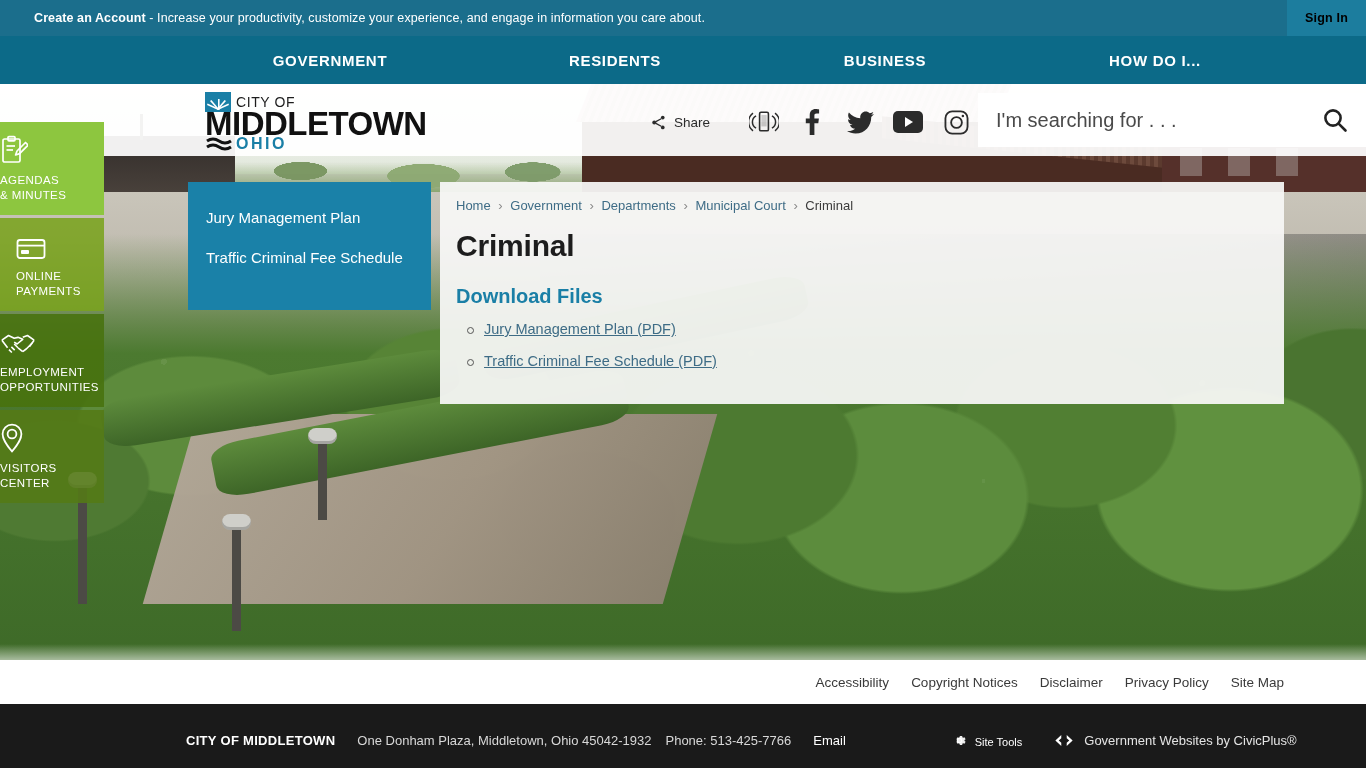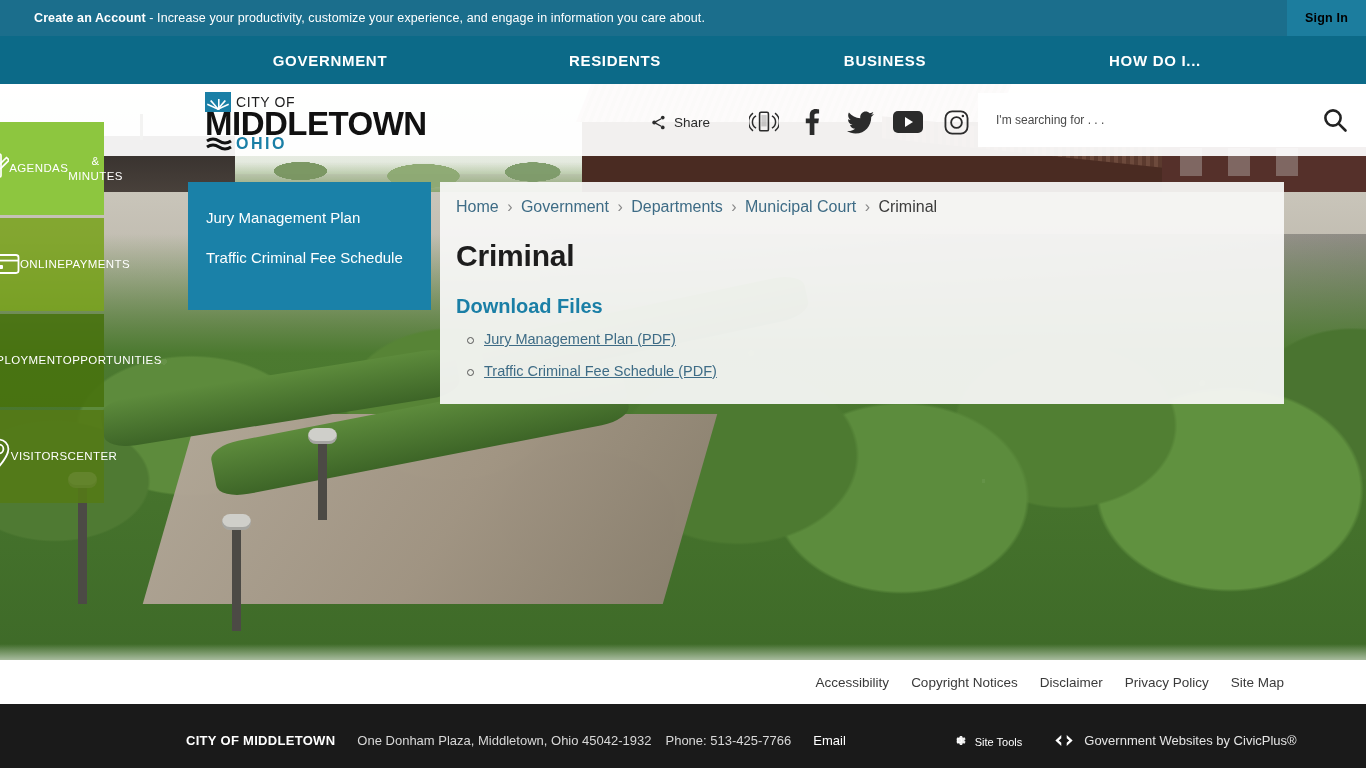--- a/index.html
+++ b/index.html
@@ -195,33 +195,33 @@
     cursor:pointer;
   }
 
   .search-box {
     position:absolute; left:978px; top:93px; width:388px; height:54px;
     background:#fff; display:flex; align-items:center;
   }
   .search-input {
     flex:1; border:0; outline:0; background:transparent;
     font-family:"Liberation Sans", sans-serif;
-    font-size:12px; color:#444; padding-left:18px;
+    font-size:20px; color:#444; padding-left:18px;
   }
   .search-input::placeholder { color:#4a4a4a; }
   .search-btn {
     width:62px; height:54px; display:flex; align-items:center; justify-content:center;
     background:transparent; border:0; cursor:pointer;
   }
 
   
   .quicklinks { position:absolute; left:0; top:122px; width:104px; }
   .ql {
     width:104px; height:93px; margin-bottom:3px;
-    display:flex; flex-direction:row; align-items:center; justify-content:center;
+    display:flex; flex-direction:column; align-items:flex-start; justify-content:center;
     color:#ffffff; text-align:center; cursor:pointer;
     font-size:11.5px; line-height:15px; letter-spacing:.4px;
   }
   .ql .ql-ico { height:30px; display:flex; align-items:flex-end; margin-bottom:8px; }
   .ql0 { background:#8dc63f; }
   .ql1 { background:rgba(122,163,30,.88);padding-left:16px; }
   .ql2 { background:rgba(86,131,19,.88); }
   .ql3 { background:rgba(72,114,14,.88); }
   .ql4 { background:rgba(84,122,22,.88); }
 
@@ -234,21 +234,21 @@
     color:#ffffff; font-size:15px; line-height:20px; margin-bottom:20px;
     cursor:pointer; display:block;
   }
 
   
   .content-card {
     position:absolute; left:440px; top:182px; width:844px; height:222px;
     background:rgba(247,247,245,.94);
     padding:16px 28px 0 16px;
   }
-  .breadcrumb { font-size:16px; color:#4a4a4a; margin-bottom:23px; }
+  .breadcrumb { font-size:13px; color:#4a4a4a; margin-bottom:16px; }
   .breadcrumb a { color:#3e6c86; text-decoration:none; cursor:pointer; }
   .breadcrumb .sep { color:#8a8a8a; margin:0 4px; }
   .breadcrumb .current { color:#3b3b3b; }
   .page-title {
     font-size:30px; font-weight:bold; color:#1d1d1d; letter-spacing:-.2px;
     margin-bottom:22px;
   }
   .dl-heading {
     font-size:20px; font-weight:bold; color:#1a7fa6; margin-bottom:12px;
   }

